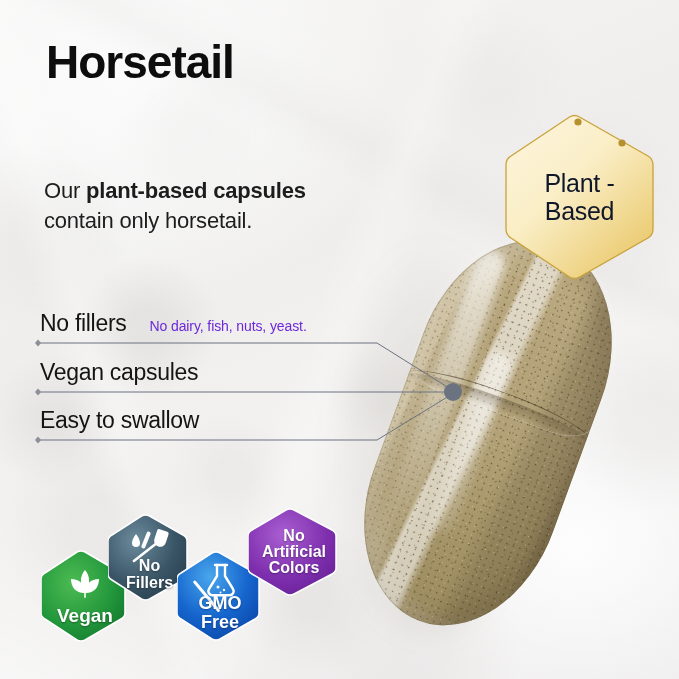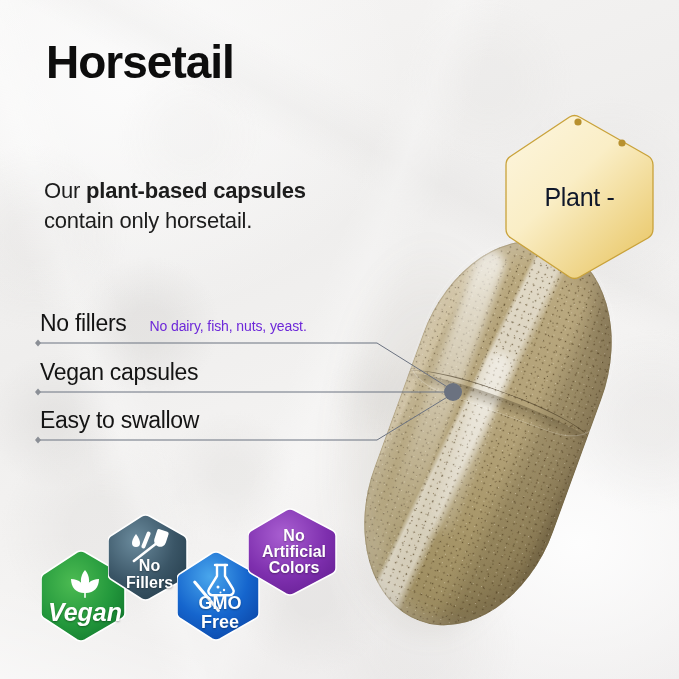--- a/index.html
+++ b/index.html
@@ -103,21 +103,21 @@
       font-size:25px;font-weight:500;color:#0f172a;line-height:1.14;letter-spacing:-.3px;text-align:center;}
 
   
   .badges{position:absolute;left:0;top:0;width:679px;height:679px;}
   .badge{position:absolute;}
   .badge svg{position:absolute;inset:0;}
   .badge .blabel{position:absolute;inset:0;display:flex;flex-direction:column;
       align-items:center;justify-content:flex-end;color:#fff;font-weight:700;text-align:center;
       text-shadow:0 1px 2px rgba(0,0,0,.35);line-height:1.02;}
   #badge-vegan{left:41px;top:550px;width:88px;height:92px;}
-  #badge-vegan .blabel{font-size:25px;padding-bottom:17px;font-style:italic;}
+  #badge-vegan .blabel{font-size:19px;padding-bottom:17px;}
   #badge-nofillers{left:108px;top:514px;width:83px;height:87px;}
   #badge-nofillers .blabel{font-size:16px;padding-bottom:10px;}
   #badge-gmofree{left:177px;top:551px;width:86px;height:90px;}
   #badge-gmofree .blabel{font-size:18px;padding-bottom:10px;}
   #badge-nocolors{left:248px;top:508px;width:92px;height:88px;}
   #badge-nocolors .blabel{font-size:16px;justify-content:center;padding-bottom:0;}
 </style>
 </head>
 <body>
 
@@ -184,20 +184,21 @@
           <stop offset="45%" stop-color="#faeec6"></stop>
           <stop offset="100%" stop-color="#e9c767"></stop>
         </linearGradient>
       </defs>
       <path d="M81.5,4 L150,43 Q155,46 155,52 L155,116 Q155,122 150,125 L81.5,164 Q76.5,167 71.5,164 L13,125 Q8,122 8,116 L8,52 Q8,46 13,43 L71.5,4 Q76.5,1 81.5,4 Z" fill="url(#hexgrad)" stroke="#c9a23a" stroke-width="1.3"></path>
       <circle cx="80" cy="9" r="3.6" fill="#b8912f"></circle>
       <circle cx="124" cy="30" r="3.6" fill="#b8912f"></circle>
     </svg>
     <div class="hextext">
       <span>Plant -</span>
+      <span>Based</span>
     </div>
   </div>
 
   <div class="badges">
 
     <div class="badge" id="badge-vegan">
       <svg viewBox="0 0 88 92">
         <defs>
             <radialGradient id="gvegan" cx="0.38" cy="0.35" r="0.85">
           <stop offset="0%" stop-color="#4cbb52"></stop>

